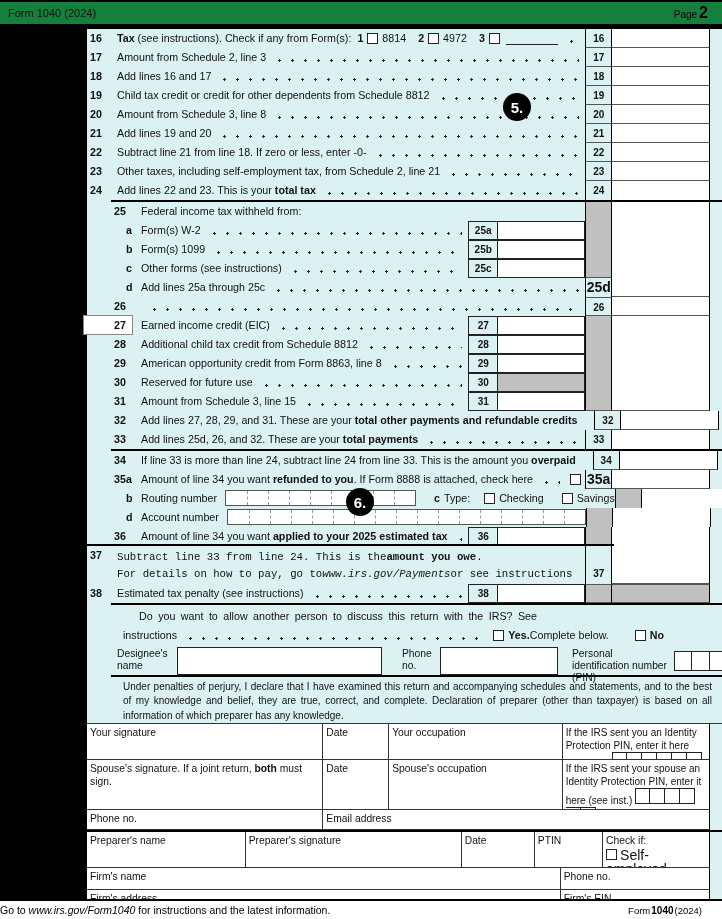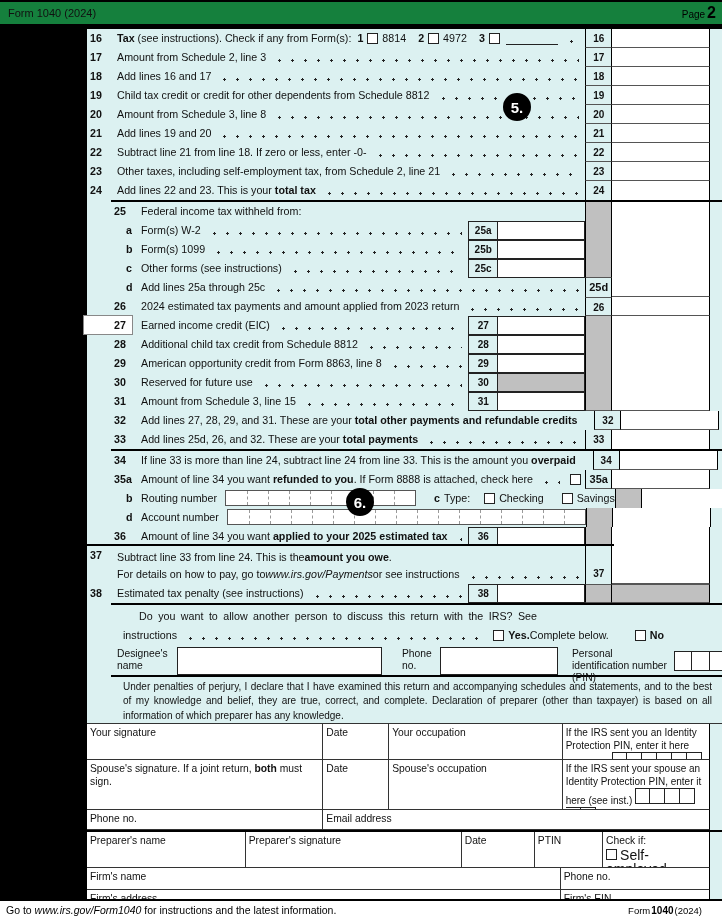--- a/index.html
+++ b/index.html
@@ -3,21 +3,21 @@
 <meta charset="utf-8">
 <style>
   * { margin:0; padding:0; box-sizing:border-box; }
   body { font-family:"Liberation Sans", sans-serif; background:#222; }
   .screen { position:relative; width:722px; height:919px; background:#000; overflow:hidden; }
 
   
   .hdr { position:absolute; top:2px; left:0; right:0; height:24px; background:#15803d;
          border-bottom:2.5px solid #000; display:flex; align-items:center; font-size:11px; }
   .hdr-left { padding-left:8px; color:#111; }
-  .hdr-right { margin-left:auto; padding-right:6px; font-size:10px; display:flex; align-items:baseline; }
+  .hdr-right { margin-left:auto; padding-right:14px; font-size:10px; display:flex; align-items:baseline; }
   .hdr-right b { font-size:16px; margin-left:2px; }
 
   
   .form { position:absolute; left:85px; top:28.5px; width:637px; height:870px;
           background:#dcf1f1; border-left:2px solid #000; font-size:10.7px; color:#111; }
 
   .row { display:flex; align-items:center; height:19px; position:relative; white-space:nowrap; }
   .ln { flex:none; width:30px; padding-left:3px; font-weight:bold; }
   .sub .ln { padding-left:15px; }
   .lab { flex:none; overflow:hidden; }
@@ -28,41 +28,41 @@
 
   
   .il { flex:none; width:29px; height:19px; background:#dcf1f1; border:1px solid #222; border-right:none;
         font-weight:bold; text-align:center; line-height:17px; font-size:10px; }
   .ie { flex:none; width:88px; height:19px; background:#fff; border:1px solid #222; }
   .ie.gray { background:#c0c0c0; }
 
   
   .rl { flex:none; width:27px; height:100%; border-left:1.2px solid #000; border-right:1.2px solid #000;
         font-weight:bold; text-align:center; font-size:10px; line-height:19px; }
-  .rl.small { font-size:11px; }
+  .rl.small { font-size:14px; }
   .ra { flex:none; width:98px; height:100%; background:#fff; border-right:1.2px solid #000; }
   .rm { flex:none; width:11.8px; height:100%; }
   .gray { background:#c0c0c0; }
   .bb { border-bottom:1px solid #555; }
   .bt { border-top:1px solid #555; }
 
   .sec { border-top:2px solid #000;margin-left:24px; }
   .secD { position:relative; }
   .secD::before { content:""; position:absolute; top:-2px; left:0; width:527px; height:2px; background:#000; }
 
   .blank16 { flex:none; width:52px; height:13px; border-bottom:1px solid #222; margin-left:2px; }
 
   
   .nb { flex:none; display:flex; border:1.3px solid #555; background:#fff; height:16px; margin-left:8px; }
   .nb i { width:21px; border-left:1px dashed #999; }
   .nb i:first-child { border-left:none; }
 
   .row-tall { height:38px; align-items:stretch; }
   .row-tall .ln { padding-top:3px; }
-  .t37 { flex:1; display:flex; flex-direction:column; justify-content:flex-start; padding-top:3px; overflow:hidden; }
+  .t37 { flex:1; display:flex; flex-direction:column; justify-content:flex-start; padding-top:3px; overflow:hidden;font-family:Liberation Mono, monospace; }
   .t37 .sline { display:flex; align-items:center; height:17px; }
   .rl37 { display:flex; align-items:flex-end; justify-content:center; padding-bottom:1px; }
   .it { font-style:italic; }
 
   
   .tp { padding-top:2px; }
   .tpq1 { height:19px; display:flex; align-items:center; padding-left:28px; word-spacing:2.5px; }
   .tpq2 { height:19px; display:flex; align-items:center; padding-left:12px; }
   .tprow { height:28px; display:flex; align-items:stretch; margin-top:2px; font-size:10.3px; }
   .tplbl { flex:none; padding:1px 4px 0 6px; line-height:12px; }
@@ -79,21 +79,21 @@
   .g-row { display:flex; align-items:stretch; }
   .g-cell { background:#fff; border-right:1px solid #333; border-bottom:1px solid #333;
             padding:2px 3px; font-size:10.3px; line-height:13px; overflow:hidden; }
   .g-last { border-right:1.2px solid #000; }
   .g-rm { flex:none; width:11.8px; background:#dcf1f1; }
   .seC { font-size:10px; }
 
   
   .foot { position:absolute; bottom:0; left:0; right:0; height:20px; background:#fff; border-top:2px solid #000;
           display:flex; align-items:center; font-size:10.5px; }
-  .foot-left { padding-left:6px; }
+  .foot-left { }
   .foot-right { margin-left:auto; padding-right:20px; display:flex; align-items:baseline; font-size:9.5px; }
   .foot-right b { font-size:10px; margin:0 1px; }
 
   
   .badge { position:absolute; width:28px; height:28px; border-radius:50%; background:#000; color:#fff;
            font-weight:bold; font-size:15px; display:flex; align-items:center; justify-content:center; z-index:9; }
   .b5 { left:503px; top:93px; }
   .b6 { left:346px; top:488px; }
   .hl27 { position:absolute; left:-28px; top:-1px; width:50px; height:20px; background:#fff; border:1px solid #888; z-index:0; }
   .z1 { position:relative; z-index:1; }
@@ -239,21 +239,20 @@
       <div class="row sub">
         <span class="ln">d</span>
         <span class="lab">Add lines 25a through 25c</span>
         <span class="leader"></span>
         <span class="rl small">25d</span>
         <span class="ra bb"></span>
           <span class="rm"></span>
       </div>
       <div class="row">
         <span class="ln">26</span>
-        <span class="lab">2024 estimated tax payments and amount applied from 2023 return</span>
         <span class="leader"></span>
         <span class="rl bb bt">26</span>
         <span class="ra bb"></span>
           <span class="rm"></span>
       </div>
       <div class="row">
         <span class="hl27"></span>
         <span class="ln z1">27</span>
         <span class="lab">Earned income credit (EIC)</span>
         <span class="leader"></span>

